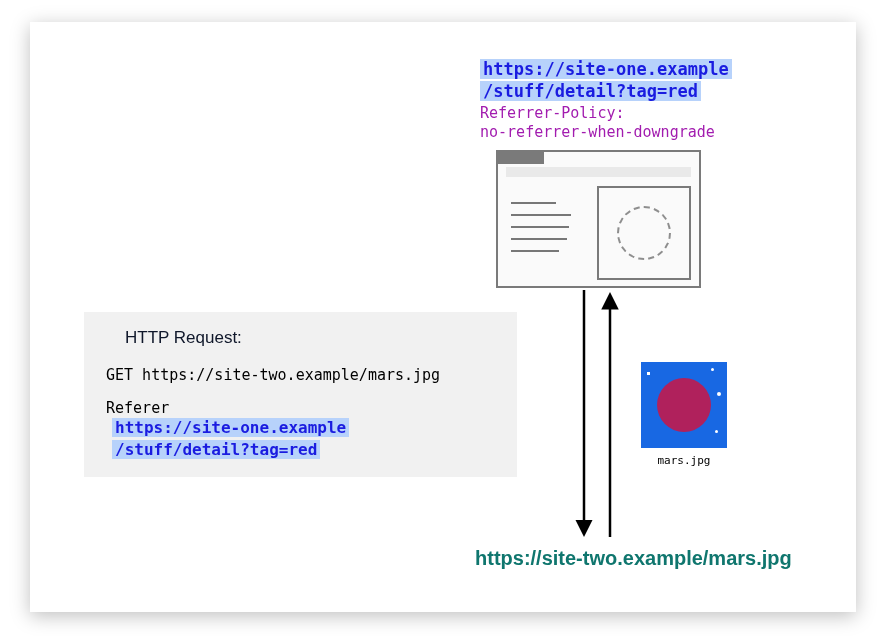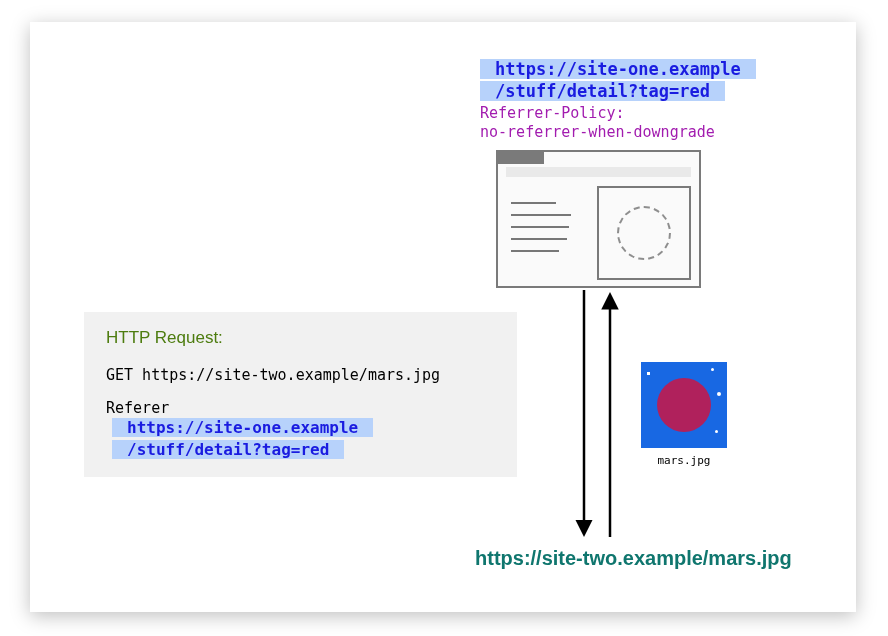--- a/index.html
+++ b/index.html
@@ -13,21 +13,21 @@
     .canvas {
       position: absolute;
       left: 30px;
       top: 22px;
       width: 826px;
       height: 590px;
       background: #fff;
       box-shadow: 0 4px 18px rgba(0,0,0,0.25);
     }
     .mono { font-family: "SFMono-Regular", Menlo, Consolas, monospace; }
-    .hl { background: #b7d2fb; color: #1a1ce0; display: inline; padding: 0 15px; }
+    .hl { background: #b7d2fb; color: #1a1ce0; display: inline; padding: 0 3px; }
 
     
     .src-url {
       position: absolute;
       left: 450px;
       top: 36px;
       width: 300px;
       font-size: 17px;
       line-height: 1.3;
       font-weight: 600;
@@ -112,23 +112,24 @@
     .req-panel {
       position: absolute;
       left: 54px;
       top: 290px;
       width: 433px;
       height: 165px;
       background: #f1f1f1;
       padding: 16px 22px 18px 22px;
     }
     .req-title {
-      color: #4d7c0f;
+      color: #0f172a;
       font-size: 17px;
       font-weight: 500;
+      margin-left: 19px;
     }
     .req-get {
       margin-top: 18px;
       font-size: 15px;
       color: #000;
       font-weight: 500;
     }
     .req-ref-row {
       margin-top: 14px;
       display: flex;

